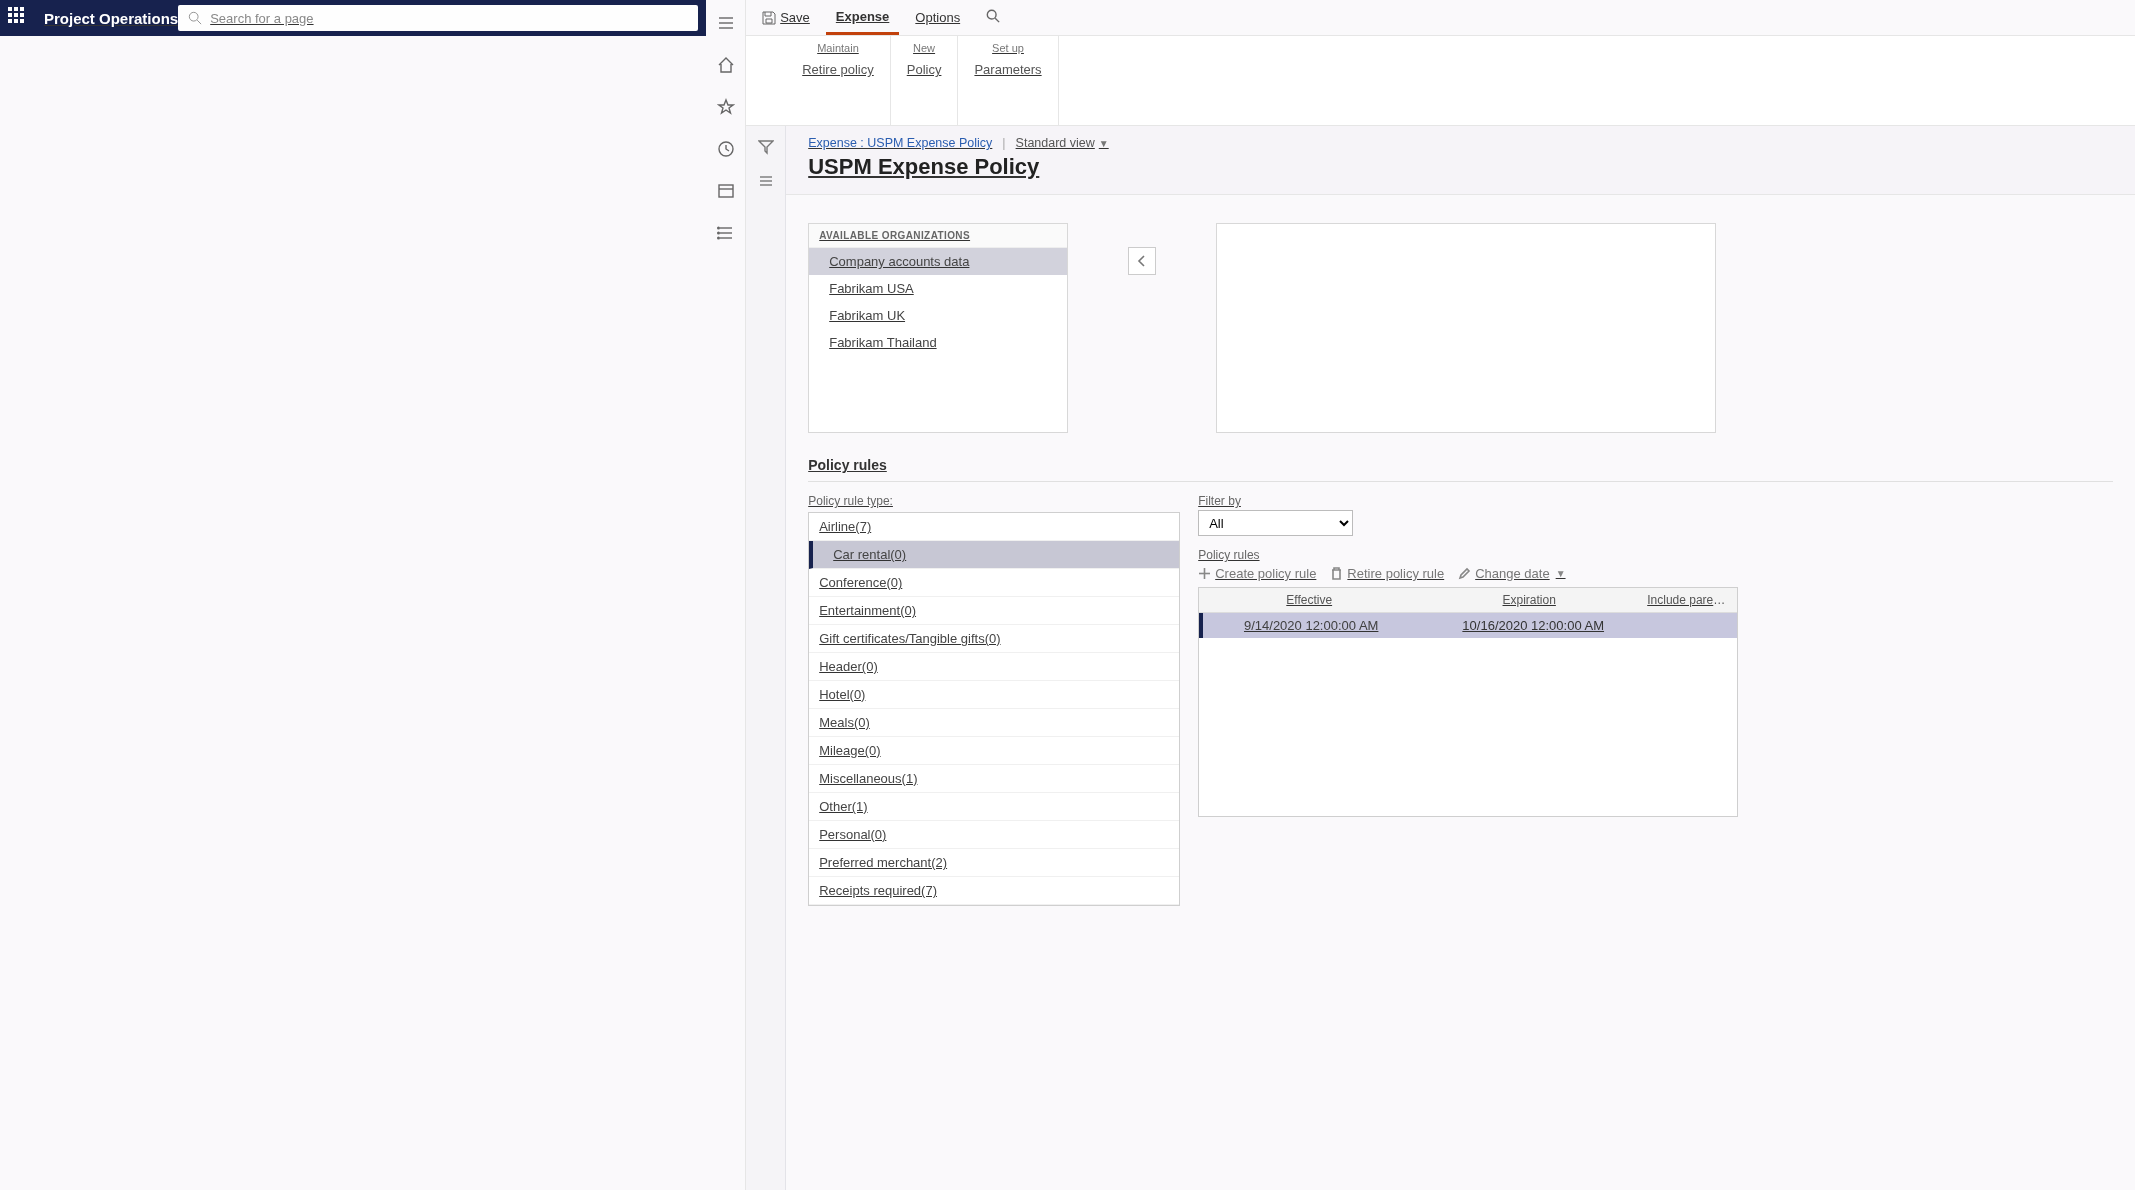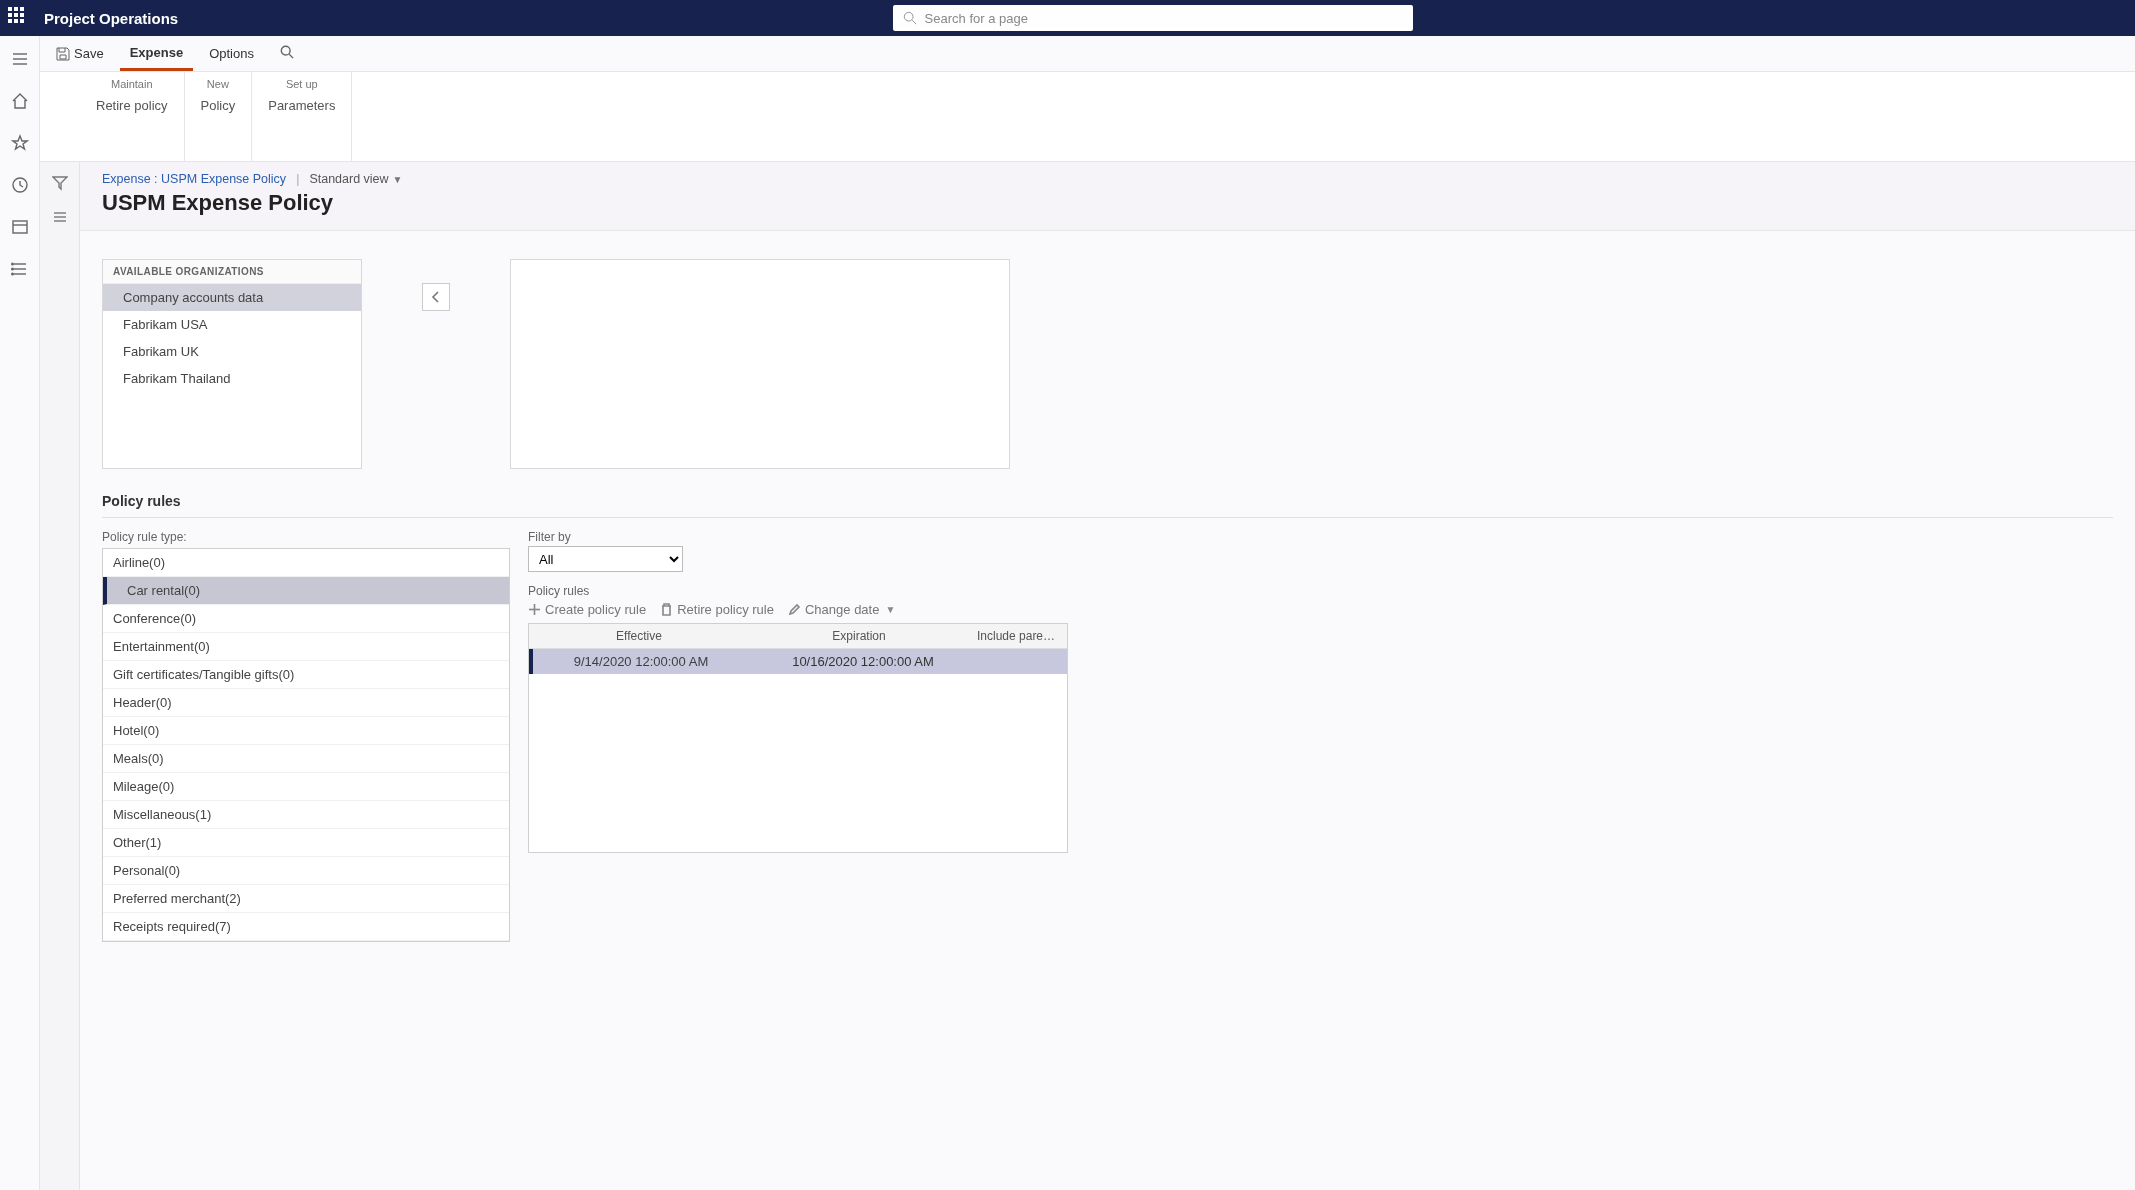--- a/index.html
+++ b/index.html
@@ -1,17 +1,17 @@
 <!DOCTYPE html>
 <html><head>
 <meta charset="utf-8">
 <style>
   * { box-sizing: border-box; margin: 0; padding: 0; font-family: "Segoe UI", Arial, sans-serif; }
   html, body { height: 100%; width: 100%; background: #faf9fb; color: #333; }
-  .root { display: flex; flex-direction: column; height: 100vh; width: 100vw; }
+  .root { display: flex; height: 100vh; width: 100vw; text-decoration: underline; }
 
   
   .topbar { background: #17224e; color: #fff; height: 36px; display: flex; align-items: center; padding: 0 8px; }
   .waffle { width: 22px; height: 22px; display: grid; grid-template-columns: repeat(3,4px); grid-template-rows: repeat(3,4px); gap: 2px; margin-right: 14px; cursor: pointer; }
   .waffle span { background: #fff; width: 4px; height: 4px; }
   .app-title { font-size: 15px; font-weight: 600; }
   .search-wrap { margin: 0 auto; }
   .search-box { display: flex; align-items: center; width: 520px; height: 26px; background: #fefefe; border-radius: 2px; padding: 0 10px; }
   .search-box svg { width: 14px; height: 14px; fill: #888; margin-right: 8px; }
   .search-box input { border: none; outline: none; font-size: 13px; color: #555; flex: 1; background: transparent; }
@@ -68,21 +68,21 @@
   .org-panel .org-item { font-size: 13px; padding: 6px 20px; color: #444; cursor: pointer; }
   .org-panel .org-item.selected { background: #d2d2dc; }
   .arrow-btn { width: 28px; height: 28px; border: 1px solid #ccc; display: flex; align-items: center; justify-content: center; margin-top: 24px; cursor: pointer; background:#fff; }
   .arrow-btn svg { width: 14px; height: 14px; stroke:#777; fill:none; stroke-width:1.6; }
   .org-panel-right { width: 500px; border:1px solid #d8d8d8; background:#fff; height:210px; }
 
   .section-title { font-size: 14px; font-weight: 600; margin-top: 24px; padding-bottom: 8px; color: #333; }
   .section-divider { border-top: 1px solid #e0e0e0; margin-bottom: 12px; }
 
   .rules-row { display:flex; gap: 18px; align-items: flex-start; }
-  .rule-types { width: 408px; }
+  .rule-types { width: 372px; }
   .rule-types .rt-label { font-size: 12px; color: #666; margin-bottom: 4px; }
   .rule-types .rt-list { border:1px solid #cfcfcf; background:#fff; max-height: 440px; overflow:auto; }
   .rt-item { font-size: 13px; padding: 6px 10px; border-bottom: 1px solid #f0f0f0; cursor: pointer; color:#444;}
   .rt-item.selected { background:#c7c7d4; border-left: 4px solid #17224e; padding-left: 20px; }
 
   .rules-right { width: 540px; }
   .filter-row .fl-label { font-size: 12px; color:#666; }
   .filter-row select { width: 155px; height: 26px; border:1px solid #bcbcbc; font-size:13px; padding:0 6px; margin-top:2px; background:#fff; }
   .pr-label { font-size: 12px; color:#666; margin-top: 12px; }
   .pr-toolbar { display:flex; gap: 14px; margin-top: 4px; align-items:center; }
@@ -268,21 +268,21 @@
               <div class="org-panel-right"></div>
             </div>
 
             <div class="section-title">Policy rules</div>
             <div class="section-divider"></div>
 
             <div class="rules-row">
               <div class="rule-types">
                 <div class="rt-label">Policy rule type:</div>
                 <div class="rt-list" id="rt-list">
-                    <div class="rt-item">Airline(0)</div>
+                    <div class="rt-item">Airline(7)</div>
                     <div class="rt-item selected">Car rental(0)</div>
                     <div class="rt-item">Conference(0)</div>
                     <div class="rt-item">Entertainment(0)</div>
                     <div class="rt-item">Gift certificates/Tangible gifts(0)</div>
                     <div class="rt-item">Header(0)</div>
                     <div class="rt-item">Hotel(0)</div>
                     <div class="rt-item">Meals(0)</div>
                     <div class="rt-item">Mileage(0)</div>
                     <div class="rt-item">Miscellaneous(1)</div>
                     <div class="rt-item">Other(1)</div>

